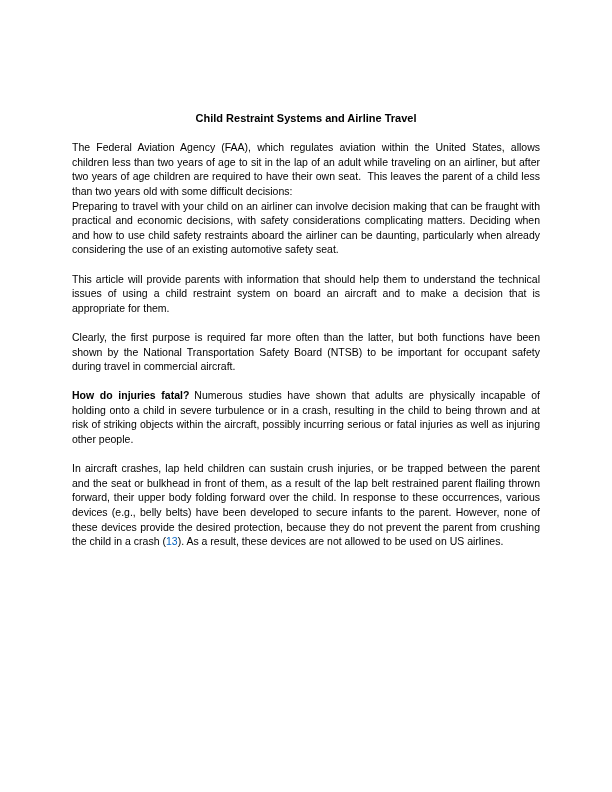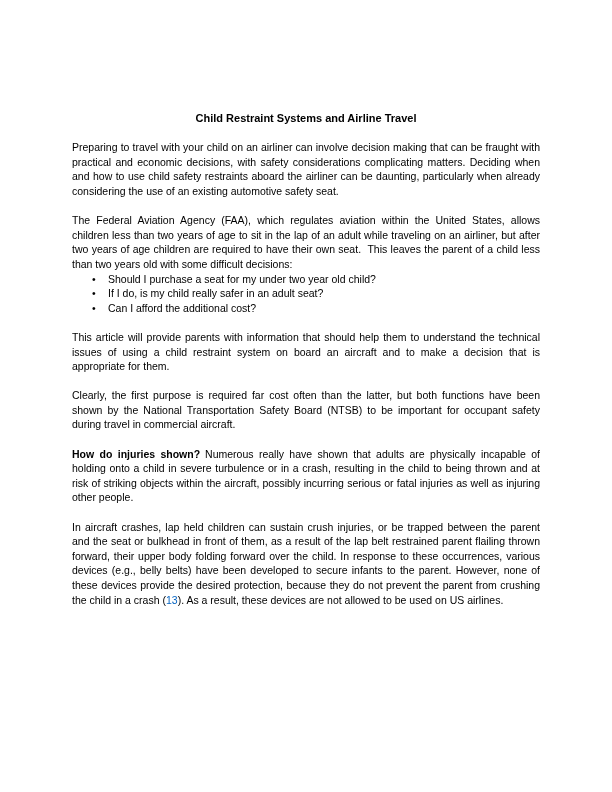--- a/index.html
+++ b/index.html
@@ -61,36 +61,31 @@
     cursor: pointer;
   }
 </style>
 </head>
 <body>
 
 <div class="page">
 
   <h1 class="doc-title">Child Restraint Systems and Airline Travel</h1>
 
+  <p class="para no-gap">The Federal Aviation Agency (FAA), which regulates aviation within the United States, allows children less than two years of age to sit in the lap of an adult while traveling on an airliner, but after two years of age children are required to have their own seat.&nbsp; This leaves the parent of a child less than two years old with some difficult decisions:</p>
+
   <p class="para">Preparing to travel with your child on an airliner can involve decision making that can be fraught with practical and economic decisions, with safety considerations complicating matters. Deciding when and how to use child safety restraints aboard the airliner can be daunting, particularly when already considering the use of an existing automotive safety seat.</p>
-
-  <p class="para no-gap">The Federal Aviation Agency (FAA), which regulates aviation within the United States, allows children less than two years of age to sit in the lap of an adult while traveling on an airliner, but after two years of age children are required to have their own seat.&nbsp; This leaves the parent of a child less than two years old with some difficult decisions:</p>
-  <ul class="bullets">
-    <li>Should I purchase a seat for my under two year old child?</li>
-    <li>If I do, is my child really safer in an adult seat?</li>
-    <li>Can I afford the additional cost?</li>
-  </ul>
 
   <ul class="bullets">
   </ul>
 
   <p class="para">This article will provide parents with information that should help them to understand the technical issues of using a child restraint system on board an aircraft and to make a decision that is appropriate for them.</p>
 
   <ul class="bullets">
   </ul>
 
-  <p class="para">Clearly, the first purpose is required far cost often than the latter, but both functions have been shown by the National Transportation Safety Board (NTSB) to be important for occupant safety during travel in commercial aircraft.</p>
+  <p class="para">Clearly, the first purpose is required far more often than the latter, but both functions have been shown by the National Transportation Safety Board (NTSB) to be important for occupant safety during travel in commercial aircraft.</p>
 
-  <p class="para"><span class="lead-bold">How do injuries shown?</span><span>Numerous really have shown that adults are physically incapable of holding onto a child in severe turbulence or in a crash, resulting in the child to being thrown and at risk of striking objects within the aircraft, possibly incurring serious or fatal injuries as well as injuring other people.</span></p>
+  <p class="para"><span class="lead-bold">How do injuries fatal?</span><span>Numerous studies have shown that adults are physically incapable of holding onto a child in severe turbulence or in a crash, resulting in the child to being thrown and at risk of striking objects within the aircraft, possibly incurring serious or fatal injuries as well as injuring other people.</span></p>
 
   <p class="para"><span>In aircraft crashes, lap held children can sustain crush injuries, or be trapped between the parent and the seat or bulkhead in front of them, as a result of the lap belt restrained parent flailing thrown forward, their upper body folding forward over the child. In response to these occurrences, various devices (e.g., belly belts) have been developed to secure infants to the parent. However, none of these devices provide the desired protection, because they do not prevent the parent from crushing the child in a crash (</span><a class="ref-link">13</a><span>). As a result, these devices are not allowed to be used on US airlines.</span></p>
 
 </div>
 
 </body></html>

